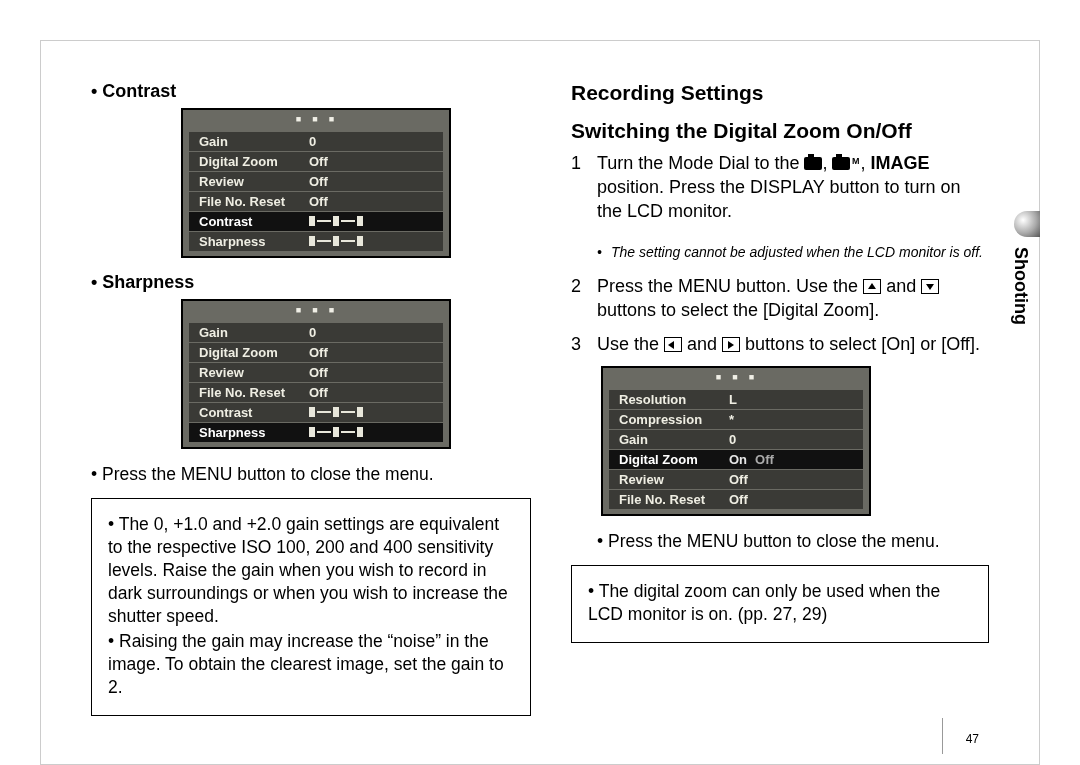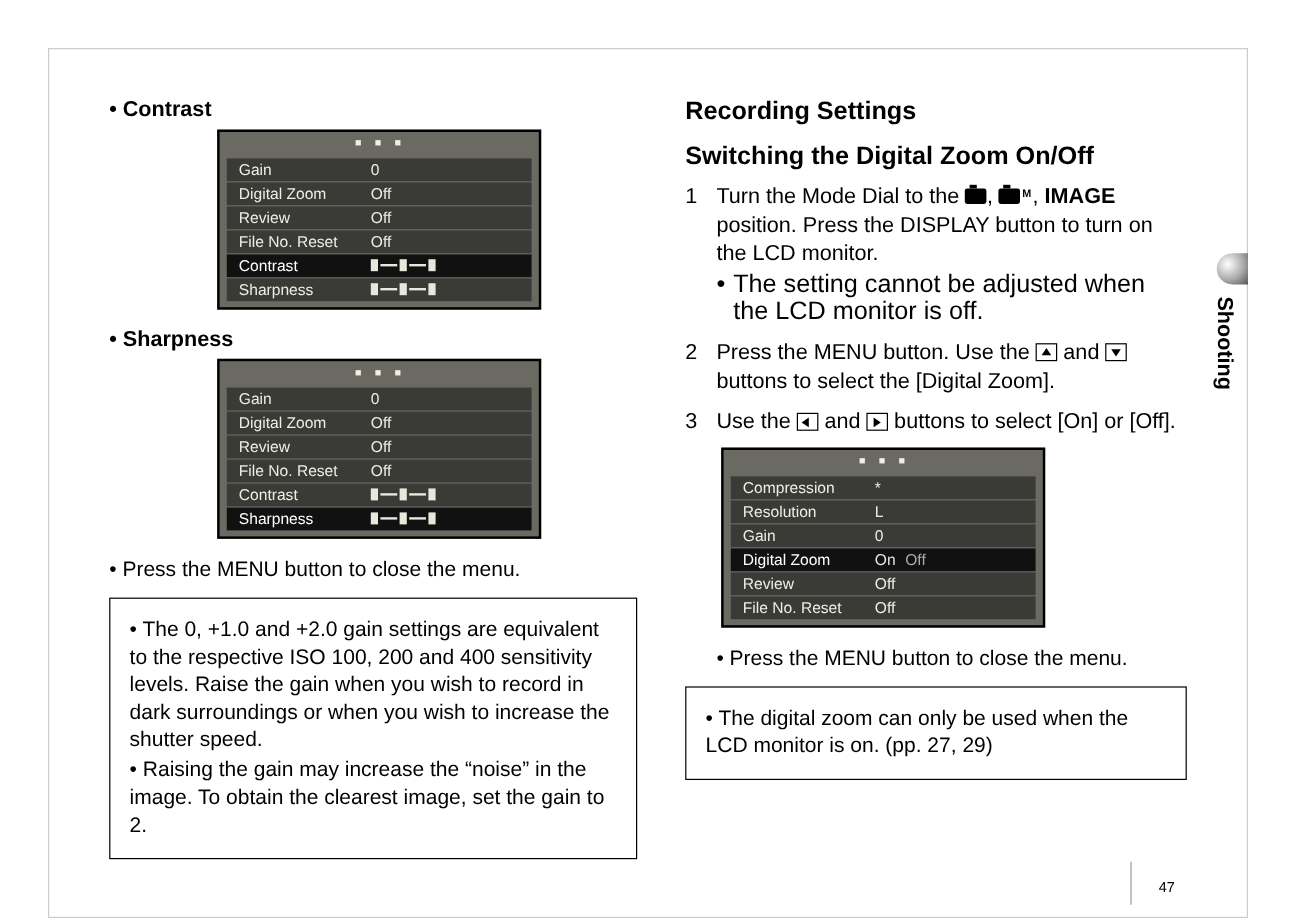--- a/index.html
+++ b/index.html
@@ -38,21 +38,21 @@
     position: relative;
     padding: 8px 6px 6px 6px;
   }
   .lcd-top {
     position: absolute;
     top: 4px; left: 0; right: 0;
     text-align: center;
     color: #f0efe6; font-size: 9px;
     letter-spacing: 2px;
   }
-  .lcd-rows { margin-top: 14px; }
+  .lcd-rows { margin-top: 14px; font-weight: bold; }
   .lcd-row {
     display: flex;
     color: #efeee3;
     font-size: 13px;
     font-family: "Arial Narrow", Arial, sans-serif;
     line-height: 19px;
     padding: 0 4px 0 10px;
     background: rgba(0,0,0,0.45);
     margin-bottom: 1px;
     align-items: center;
@@ -93,21 +93,21 @@
     padding-left: 26px;
     position: relative;
   }
   .steps li::before {
     content: counter(s);
     position: absolute;
     left: 0;
     top: 0;
     font-size: 18px;
   }
-  .sub-bullet { font-size: 21px; line-height: 23px; margin: 2px 0 0 0; padding-left: 14px; position: relative;}
+  .sub-bullet { font-size: 14px; line-height: 23px; margin: 18px 0 0 0; padding-left: 14px; position: relative; font-style: italic;}
   .sub-bullet::before { content: "•"; position:absolute; left:0; }
 
   .icon-cam { display:inline-block; width:18px; height:13px; background:#000; border-radius:2px; vertical-align:-1px; position:relative;}
   .icon-cam::after{content:"";position:absolute;top:-3px;left:4px;width:6px;height:3px;background:#000;}
   .icon-cam.m::before{content:"M"; position:absolute; right:-9px; bottom:-3px; font-size:9px; font-weight:bold;}
   .icon-dir {
     display:inline-block; width:18px; height:15px;
     border:1px solid #000; vertical-align:-2px; position:relative;
   }
   .icon-dir.up::after{content:"";position:absolute;left:4px;top:3px;border-left:4px solid transparent;border-right:4px solid transparent;border-bottom:6px solid #000;}
@@ -271,26 +271,26 @@
       </li>
       <li>
         <span>Use the </span><span class="icon-dir left"></span><span> and </span><span class="icon-dir right"></span><span> buttons to select [On] or [Off].</span>
       </li>
     </ol>
 
     <div class="lcd-shot small">
       <div class="lcd-top">■&nbsp;&nbsp;■&nbsp;&nbsp;■</div>
       <div class="lcd-rows">
         <div class="lcd-row">
+            <span class="k">Resolution</span>
+            <span class="v">L</span>
+          </div>
+        <div class="lcd-row">
             <span class="k">Compression</span>
             <span class="v">*</span>
-          </div>
-        <div class="lcd-row">
-            <span class="k">Resolution</span>
-            <span class="v">L</span>
           </div>
         <div class="lcd-row">
             <span class="k">Gain</span>
             <span class="v">0</span>
           </div>
         <div class="lcd-row hl">
             <span class="k">Digital Zoom</span>
             <span class="v on">
               <span class="sel">On</span>
               <span class="unsel">Off</span>

